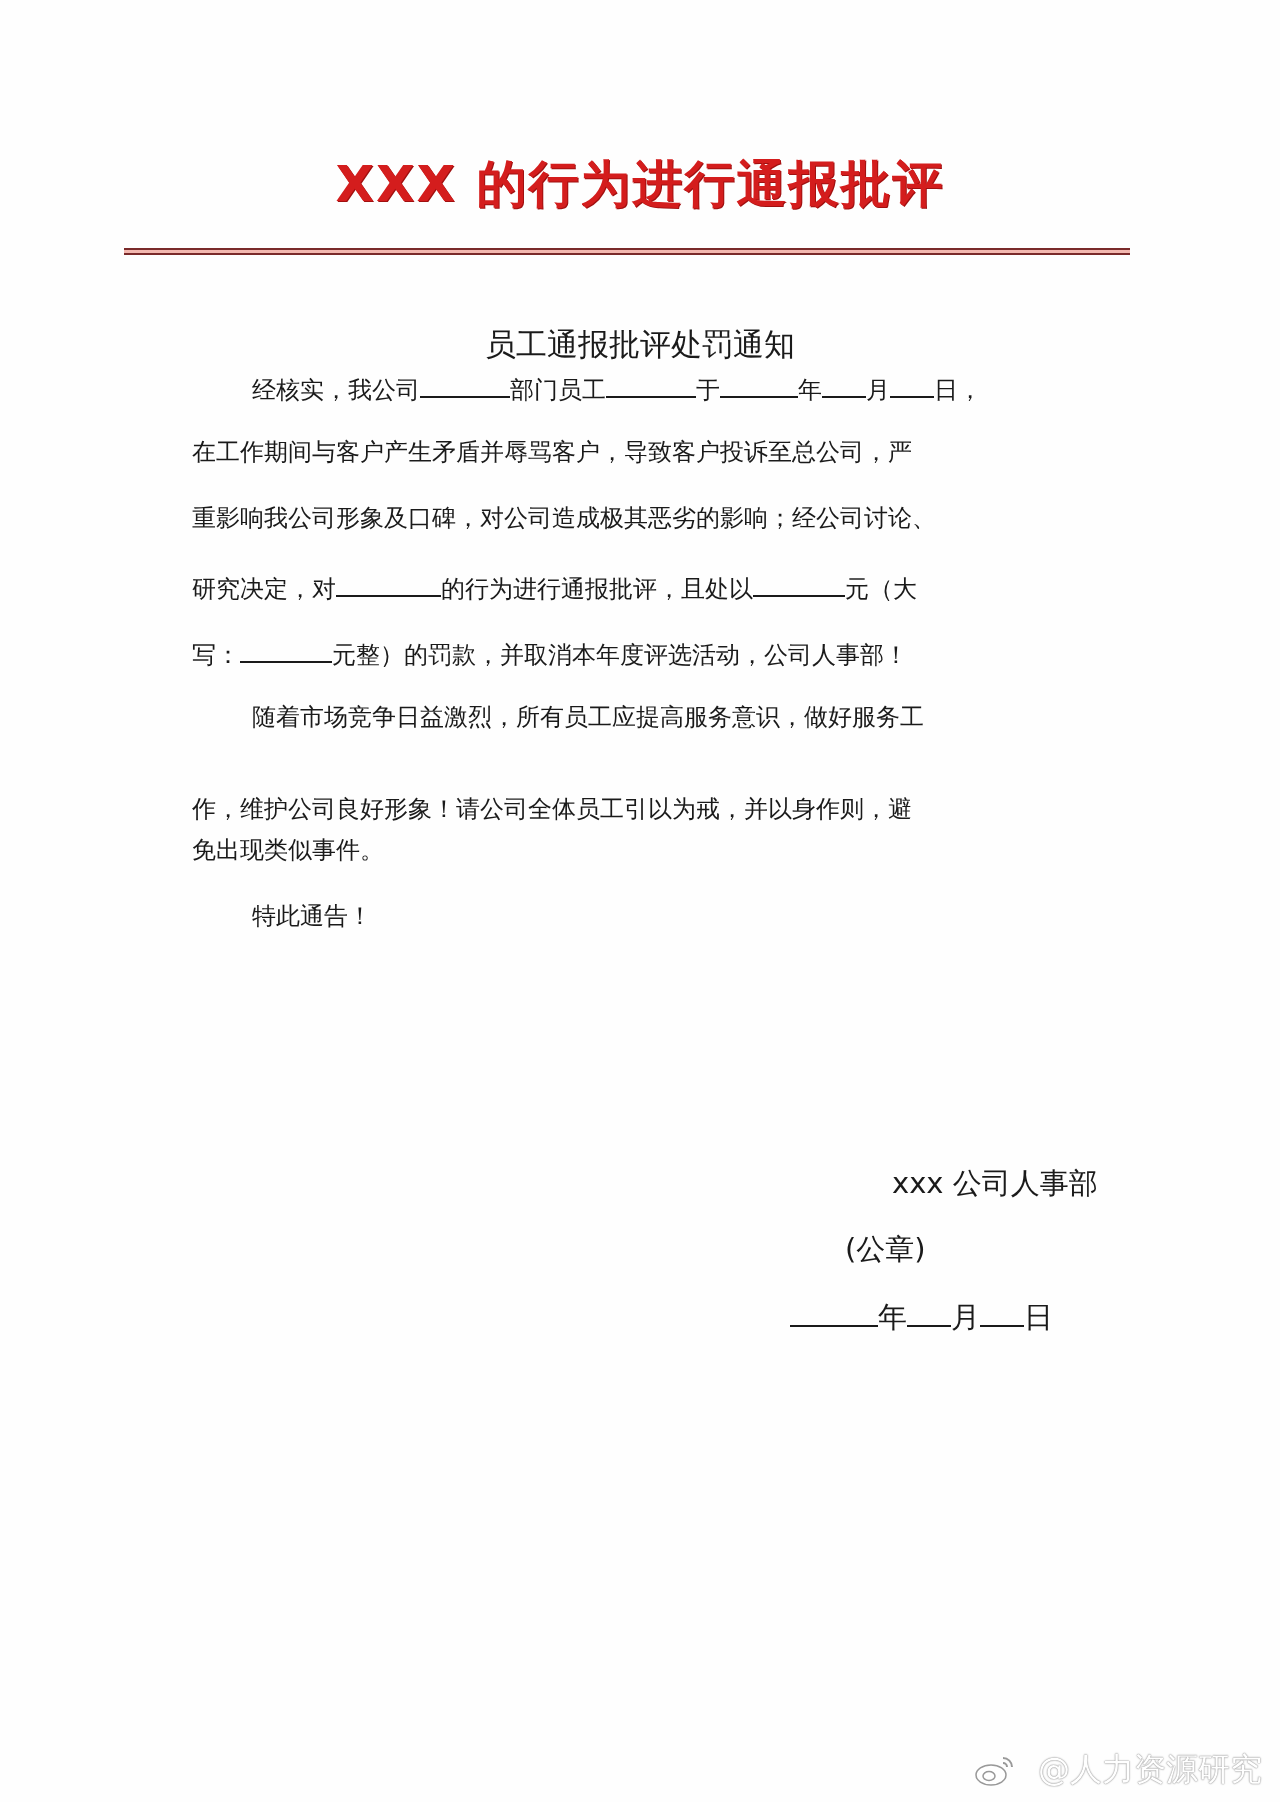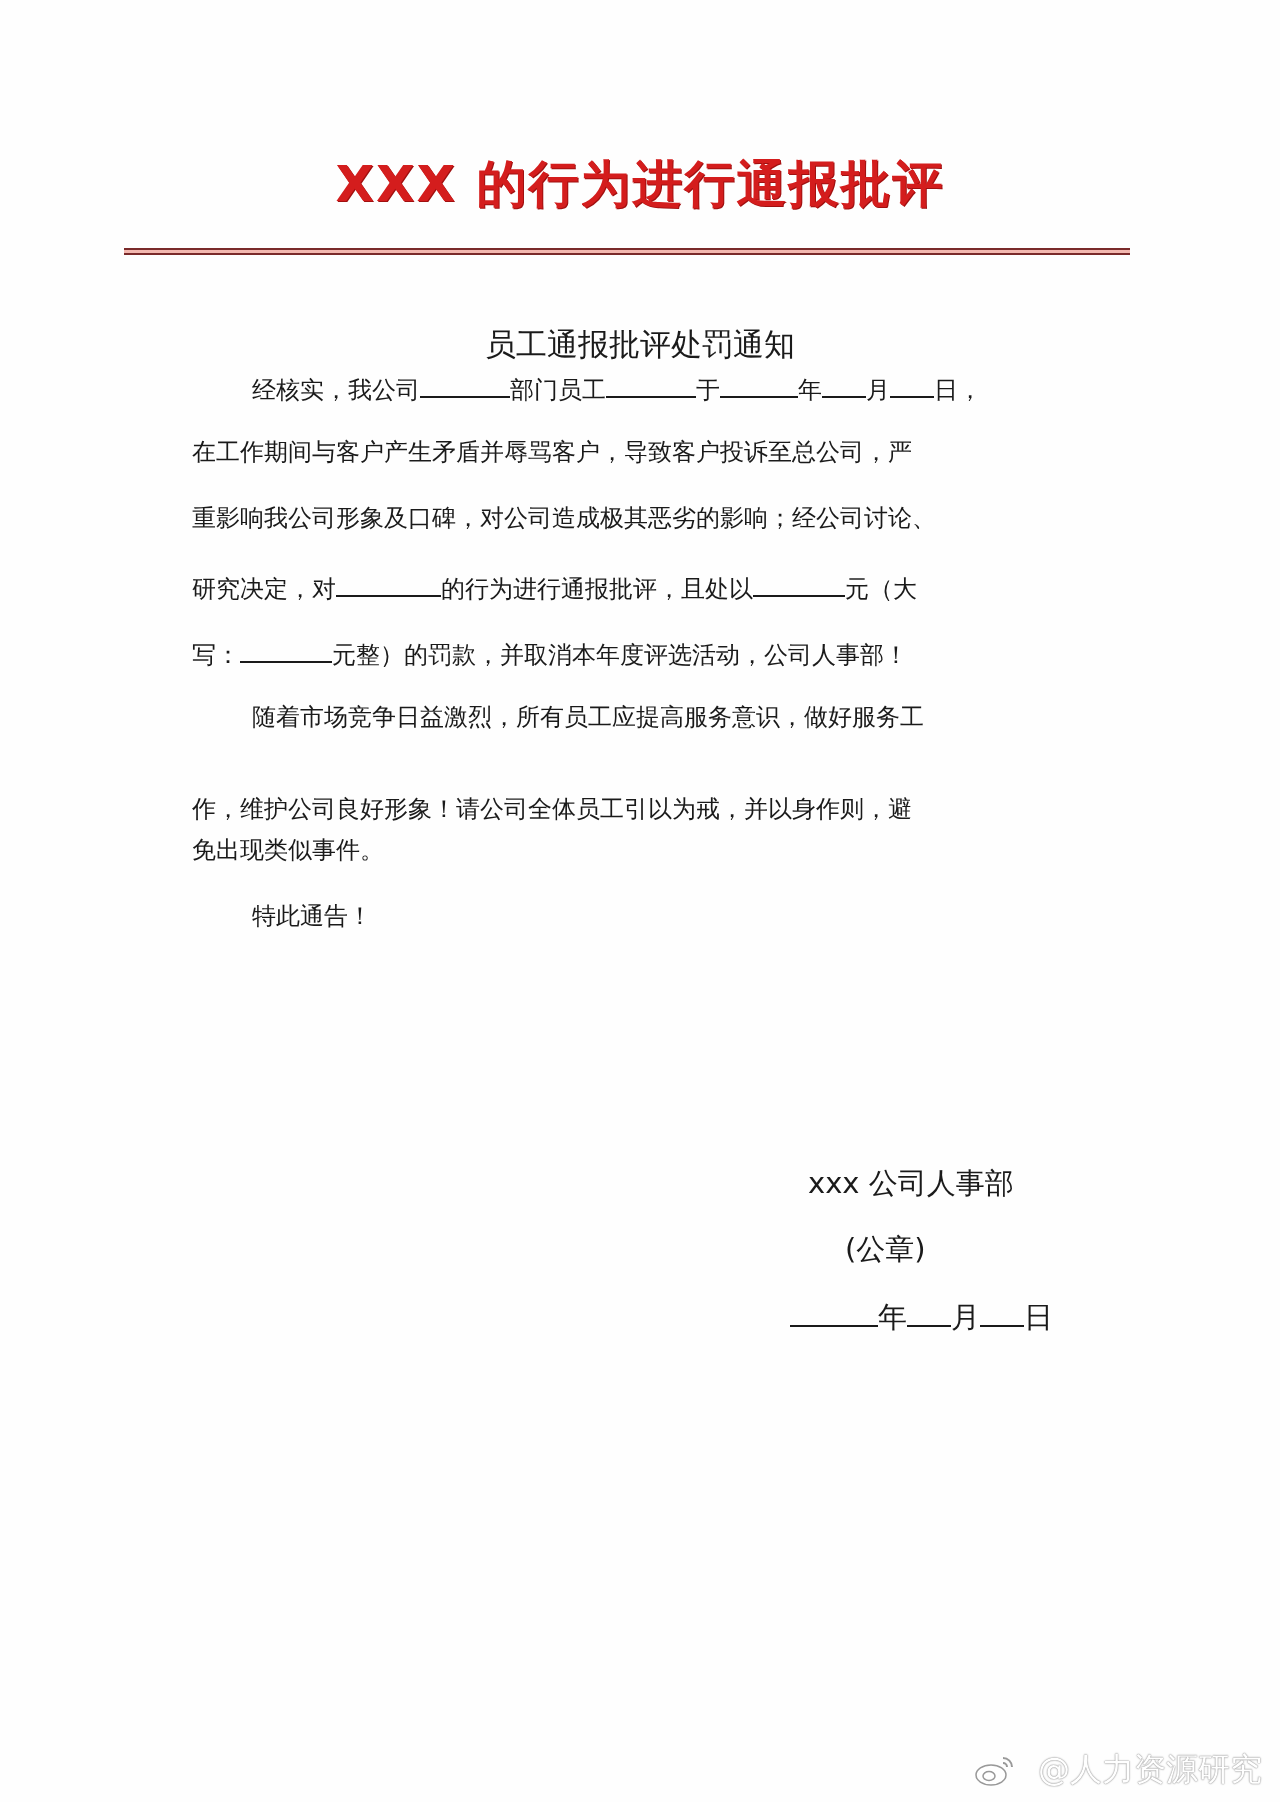--- a/index.html
+++ b/index.html
@@ -59,21 +59,21 @@
 <div class="body-line" style="top:565px"><span>研究决定，对</span><span class="blank" style="width:105px"></span><span>的行为进行通报批评，且处以</span><span class="blank" style="width:92px"></span><span>元（大</span></div>
 
 <div class="body-line" style="top:631px"><span>写：</span><span class="blank" style="width:92px"></span><span>元整）的罚款，并取消本年度评选活动，公司人事部！</span></div>
 
 <div class="body-line indent" style="top:697px">随着市场竞争日益激烈，所有员工应提高服务意识，做好服务工</div>
 <div class="body-line" style="top:789px">作，维护公司良好形象！请公司全体员工引以为戒，并以身作则，避</div>
 <div class="body-line" style="top:830px">免出现类似事件。</div>
 
 <div class="body-line indent" style="top:896px">特此通告！</div>
 
-<div class="sign" style="left:808px; top:1163px">xxx 公司人事部</div>
+<div class="sign" style="left:892px; top:1163px">xxx 公司人事部</div>
 <div class="sign" style="left:845px; top:1229px">(公章)</div>
 <div class="sign" style="left:790px; top:1295px"><span class="blank" style="width:88px"></span><span>年</span><span class="blank" style="width:44px"></span><span>月</span><span class="blank" style="width:44px"></span><span>日</span></div>
 
 <div class="watermark">
   <svg class="weibo-icon" viewBox="0 0 44 36">
     <ellipse cx="18" cy="23" rx="15" ry="10" fill="#fff" stroke="#999" stroke-width="1.5"></ellipse>
     <ellipse cx="16" cy="24" rx="6" ry="4.5" fill="none" stroke="#999" stroke-width="1.5"></ellipse>
     <path d="M30 6 a9 9 0 0 1 9 9" fill="none" stroke="#999" stroke-width="2"></path>
     <path d="M30 11 a4 4 0 0 1 4 4" fill="none" stroke="#999" stroke-width="2"></path>
   </svg>

